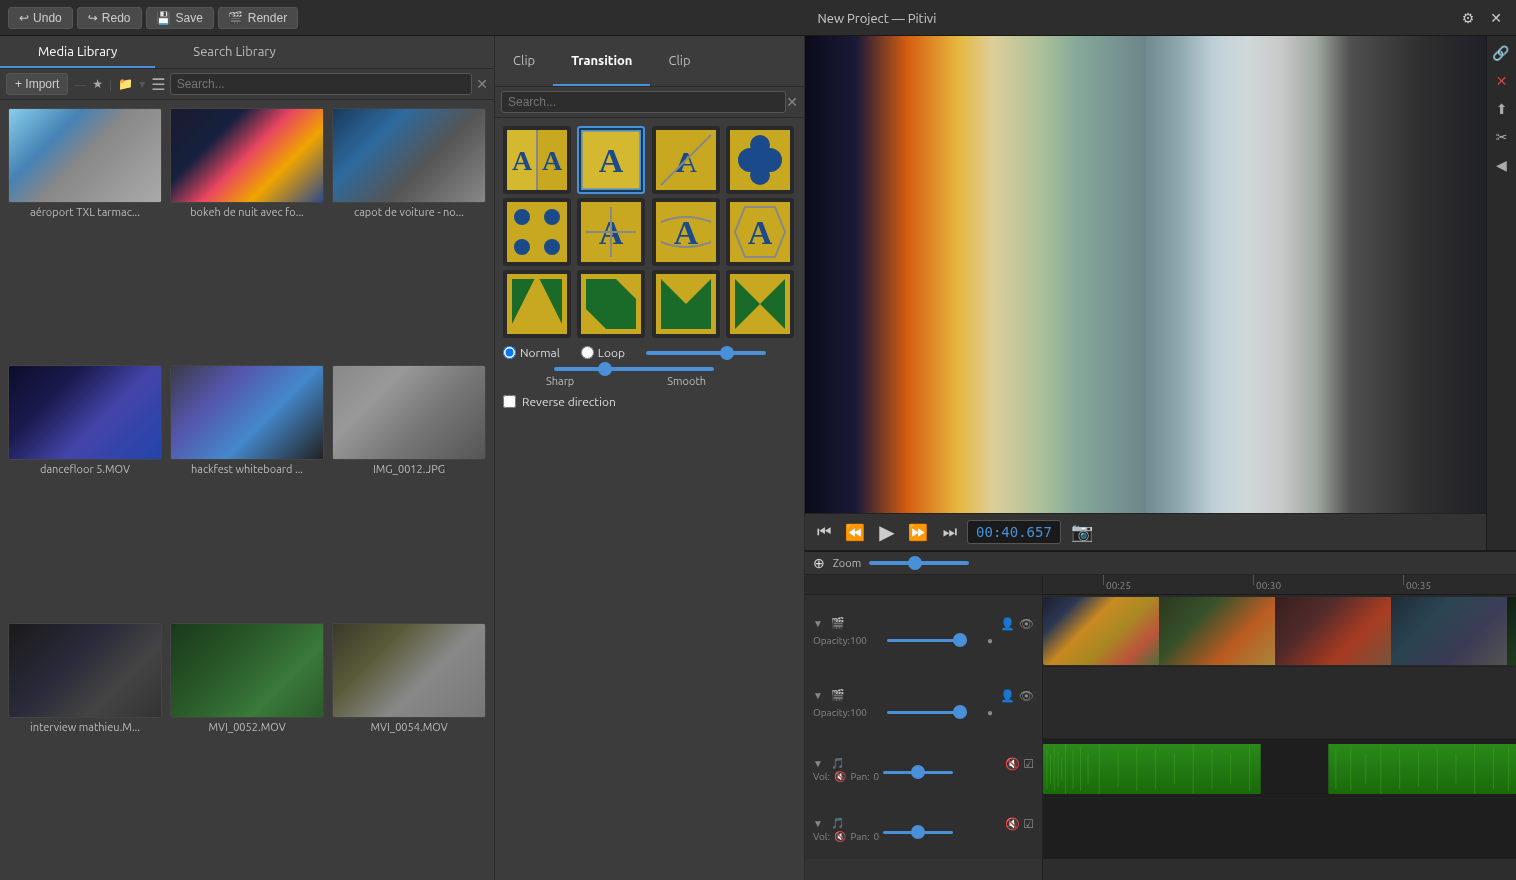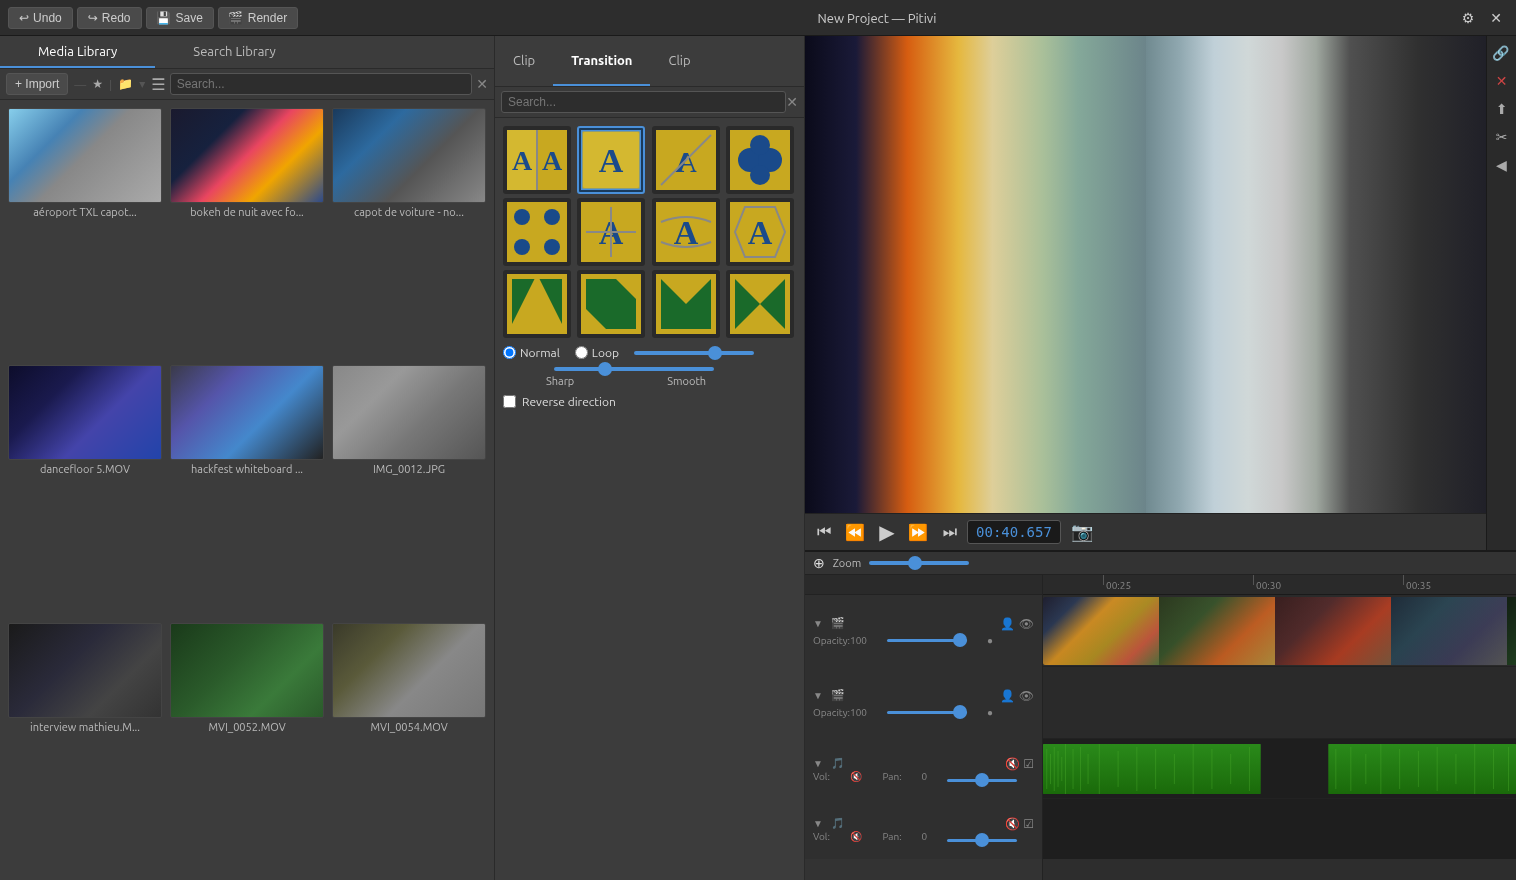--- a/index.html
+++ b/index.html
@@ -46,21 +46,21 @@
     .clip-tab { padding: 17px 18px; cursor: pointer; font-size: 13px; color: #bbb; border-bottom: 2px solid transparent; }
     .clip-tab.active { color: #fff; border-bottom: 2px solid #4a90d9; font-weight: bold; }
     #trans-search { display: flex; align-items: center; padding: 4px 6px; background: #3a3a3a; border-bottom: 1px solid #2a2a2a; }
     #trans-search input { flex: 1; background: #2d2d2d; border: 1px solid #555; color: #ccc; padding: 3px 6px; border-radius: 3px; font-size: 12px; }
     #transitions-grid { display: grid; grid-template-columns: repeat(4, 1fr); gap: 4px; padding: 8px; overflow-y: auto; max-height: 220px; }
     .trans-item { width: 68px; height: 68px; border: 2px solid transparent; border-radius: 3px; cursor: pointer; display: flex; align-items: center; justify-content: center; background: #2a2a2a; }
     .trans-item.selected { border-color: #4a90d9; background: #1a3a5a; }
 
     
     #trans-controls { padding: 8px; }
-    .radio-row { display: flex; gap: 15px; align-items: center; margin-bottom: 8px; }
+    .radio-row { display: flex; gap: 21px; align-items: center; margin-bottom: 8px; }
     .radio-label { display: flex; align-items: center; gap: 4px; cursor: pointer; font-size: 12px; }
     .slider-row { display: flex; align-items: center; gap: 8px; margin-bottom: 4px; }
     input[type=range] { -webkit-appearance: none; height: 4px; background: #4a90d9; border-radius: 2px; cursor: pointer; }
     input[type=range]::-webkit-slider-thumb { -webkit-appearance: none; width: 14px; height: 14px; background: #4a90d9; border-radius: 50%; cursor: pointer; }
     .sharp-smooth { display: flex; justify-content: space-between; font-size: 11px; color: #bbb; margin-left: 43px; margin-right: 0; width: 160px; }
     .checkbox-row { display: flex; align-items: center; gap: 6px; margin-top: 8px; }
 
     
     #right-panel { flex: 1; display: flex; flex-direction: column; background: #2a2a2a; }
     #preview-area { flex: 1; background: #1a1a1a; position: relative; overflow: hidden; }
@@ -83,21 +83,21 @@
     
     #ruler { height: 20px; background: #2a2a2a; border-bottom: 1px solid #1a1a1a; display: flex; align-items: center; font-size: 10px; color: #888; position: relative; }
     .ruler-mark { position: absolute; top: 0; height: 20px; display: flex; align-items: center; padding-left: 3px; }
     .ruler-mark::before { content: ''; position: absolute; left: 0; top: 0; width: 1px; height: 10px; background: #555; }
     .track-header { width: 238px; background: #2f2f2f; border-right: 1px solid #222; display: flex; flex-direction: column; justify-content: center; padding: 4px 8px; flex-shrink: 0; }
     .track-header-top { display: flex; align-items: center; gap: 4px; font-size: 11px; color: #aaa; }
     .track-opacity { font-size: 10px; color: #888; margin-top: 4px; display: flex; align-items: center; gap: 20px; }
     .track-icons { display: flex; gap: 3px; margin-left: auto; }
     .ti { background: none; border: none; color: #888; cursor: pointer; font-size: 12px; }
 
-    .vol-pan { font-size: 10px; color: #888; display: flex; gap: 20px; align-items: flex-end; }
+    .vol-pan { font-size: 10px; color: #888; display: flex; gap: 4px; align-items: flex-start; }
 
     
     .trans-svg { width: 60px; height: 60px; }
 
     
     .collapse-arrow { font-size: 10px; color: #888; cursor: pointer; margin-right: 4px; }
 
     
     #preview-right-sidebar { width: 30px; background: #2a2a2a; border-left: 1px solid #1a1a1a; display: flex; flex-direction: column; align-items: center; padding: 6px 0; gap: 6px; }
   </style>
@@ -149,21 +149,21 @@
       <span style="color:#aaa;">📁</span>
       <span class="sep">▾</span>
       <button class="menu-btn">☰</button>
       <input type="text" id="lib-search" style="flex: 1 1 0%; background: rgb(45, 45, 45); border: 1px solid rgb(85, 85, 85); color: rgb(204, 204, 204); padding: 3px 6px; border-radius: 3px; font-size: 12px;" placeholder="Search...">
       <button class="clear-btn">✕</button>
     </div>
 
     <div id="media-grid">
       <div class="media-item">
         <div class="media-thumb thumb-aeroport"></div>
-        <div class="media-label">aéroport TXL capot...</div>
+        <div class="media-label">aéroport TXL tarmac...</div>
       </div>
       <div class="media-item">
         <div class="media-thumb thumb-bokeh"></div>
         <div class="media-label">bokeh de nuit avec fo...</div>
       </div>
       <div class="media-item">
         <div class="media-thumb thumb-capot"></div>
         <div class="media-label">capot de voiture - no...</div>
       </div>
       <div class="media-item">

